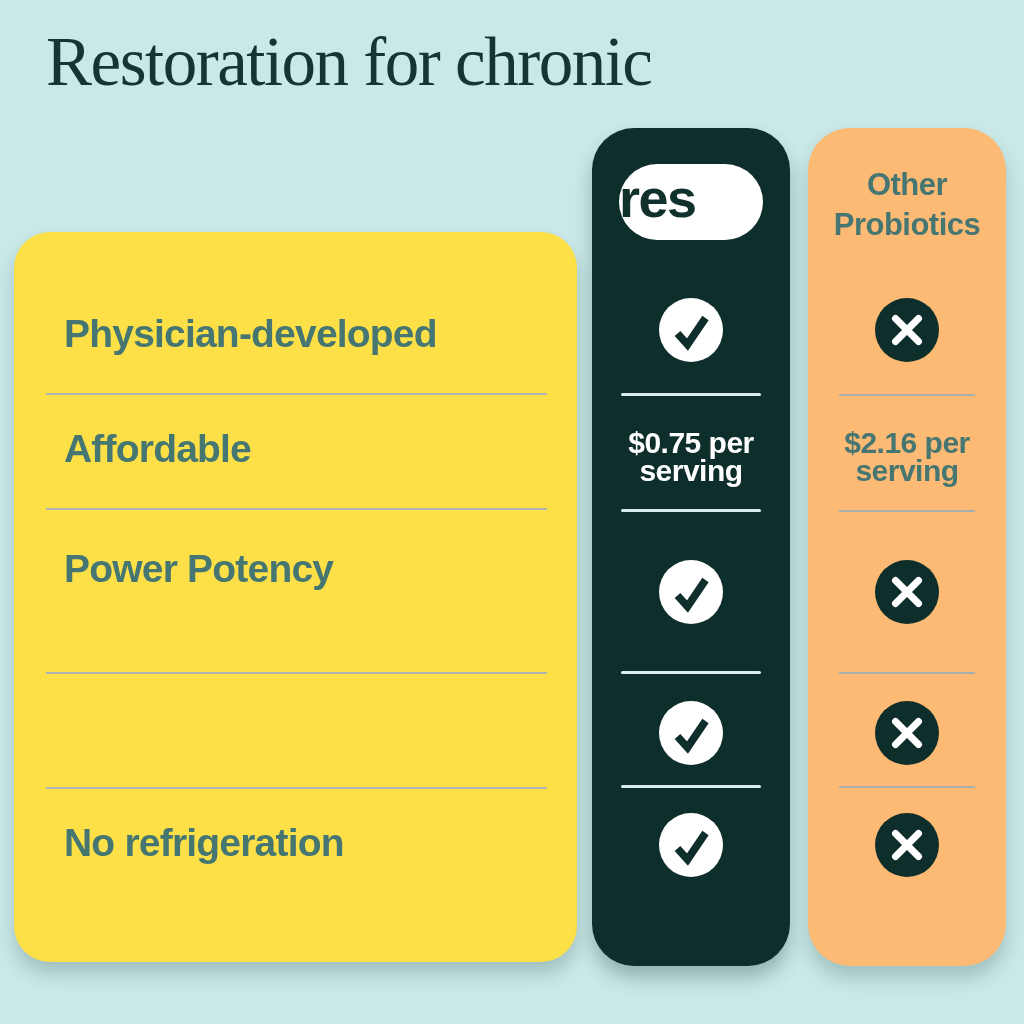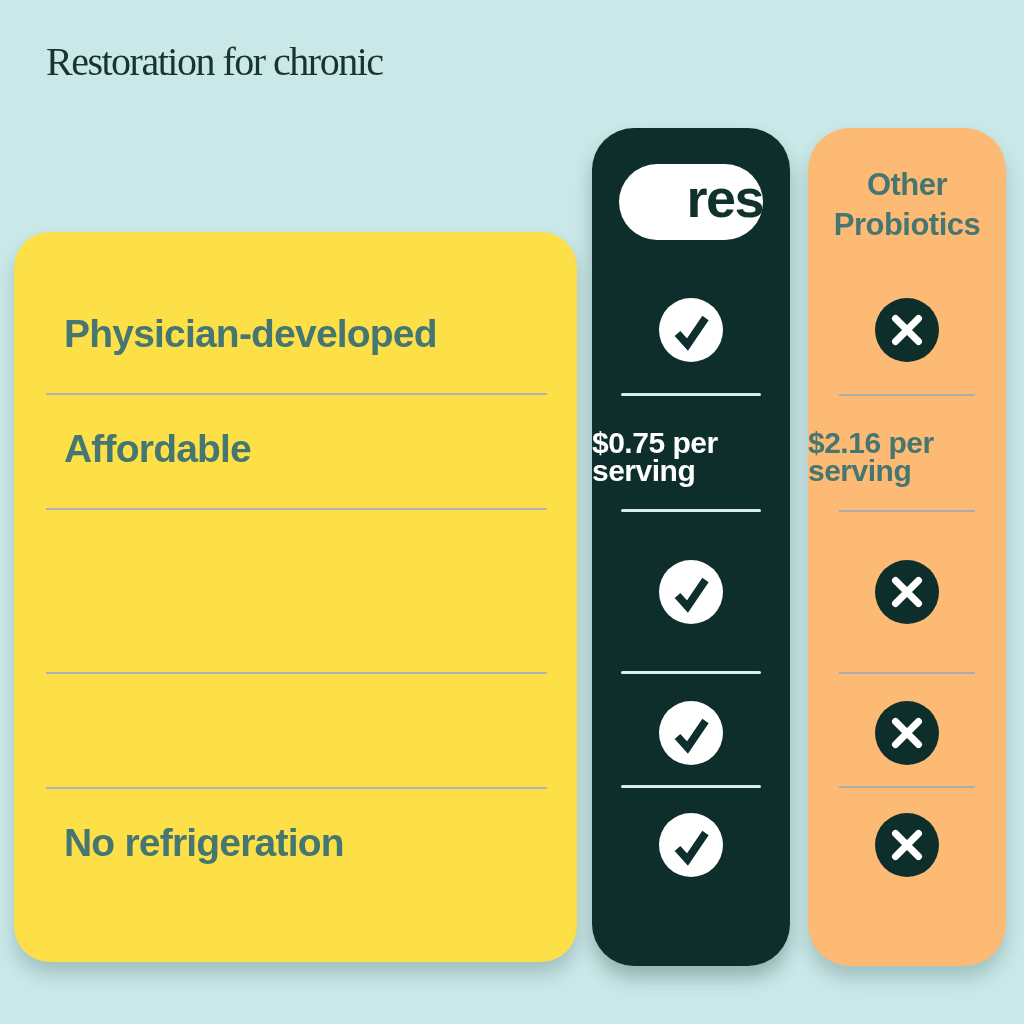--- a/index.html
+++ b/index.html
@@ -3,21 +3,21 @@
 <meta charset="utf-8">
 <style>
   html,body{margin:0;padding:0;}
   body{font-family:"Liberation Sans", sans-serif;}
   .canvas{position:relative;width:1024px;height:1024px;background:#cbe8e8;overflow:hidden;}
 
   
   .title{
     position:absolute;left:46px;top:30px;margin:0;
     font-family:"Liberation Serif", serif;font-weight:400;
-    font-size:40px;line-height:64px;letter-spacing:-1.5px;color:#163430;
+    font-size:69px;line-height:64px;letter-spacing:-1.5px;color:#163430;
   }
 
   
   .features-card{
     position:absolute;left:14px;top:232px;width:563px;height:730px;
     background:#fde047;border-radius:36px;
     box-shadow:0 12px 18px rgba(15,58,54,.22);
   }
   .feat{
     position:absolute;left:50px;right:28px;
@@ -28,21 +28,21 @@
 
   
   .res-col{
     position:absolute;left:592px;top:128px;width:198px;height:838px;
     background:#0e2e2b;border-radius:42px;
     box-shadow:0 12px 18px rgba(15,58,54,.30);
   }
   .pill{
     position:absolute;left:27px;top:36px;width:144px;height:76px;
     background:#ffffff;border-radius:40px;
-    display:flex;align-items:center;justify-content:flex-end;
+    display:flex;align-items:center;justify-content:flex-start;
   }
   .pill span{
     font-size:54px;font-weight:bold;letter-spacing:-1.5px;color:#11312d;
     position:relative;top:-4px;
   }
   .mdiv{position:absolute;left:29px;width:140px;height:3px;background:#d8eeee;border-radius:2px;}
 
   
   .other-col{
     position:absolute;left:808px;top:128px;width:198px;height:838px;
@@ -51,40 +51,40 @@
   }
   .col-header{
     position:absolute;left:0;right:0;top:37px;text-align:center;
     font-weight:bold;font-size:31px;line-height:40px;letter-spacing:-0.5px;
     color:#467672;
   }
   .odiv{position:absolute;left:31px;width:136px;height:2px;background:#a9aeae;}
 
   
   .price{
-    position:absolute;left:0;right:0;top:301px;
+    position:absolute;left:0;right:0;top:301px;text-align:center;
     font-weight:bold;font-size:30px;line-height:28px;letter-spacing:-0.5px;
   }
   .price.white{color:#ffffff;}
   .price.teal{color:#467672;}
   .mark{position:absolute;left:67px;width:64px;height:64px;}
 </style>
 </head>
 <body>
 
 <div class="canvas">
 
   <h1 class="title"><span>Restoration for chronic</span><br></h1>
 
   <section class="features-card">
     <div class="feat" style="top:78px">Physician-developed</div>
     <div class="fdiv" style="top:161px"></div>
     <div class="feat" style="top:193px">Affordable</div>
     <div class="fdiv" style="top:276px"></div>
-    <div class="feat" style="top:313px"><br></div>
+    <div class="feat" style="top:313px"><span>Power Potency</span><br></div>
     <div class="fdiv" style="top:440px"></div>
     <div class="fdiv" style="top:555px"></div>
     <div class="feat" style="top:587px">No refrigeration</div>
   </section>
 
   <section class="res-col">
     <div class="pill">
         <span>res</span>
       </div>
 

